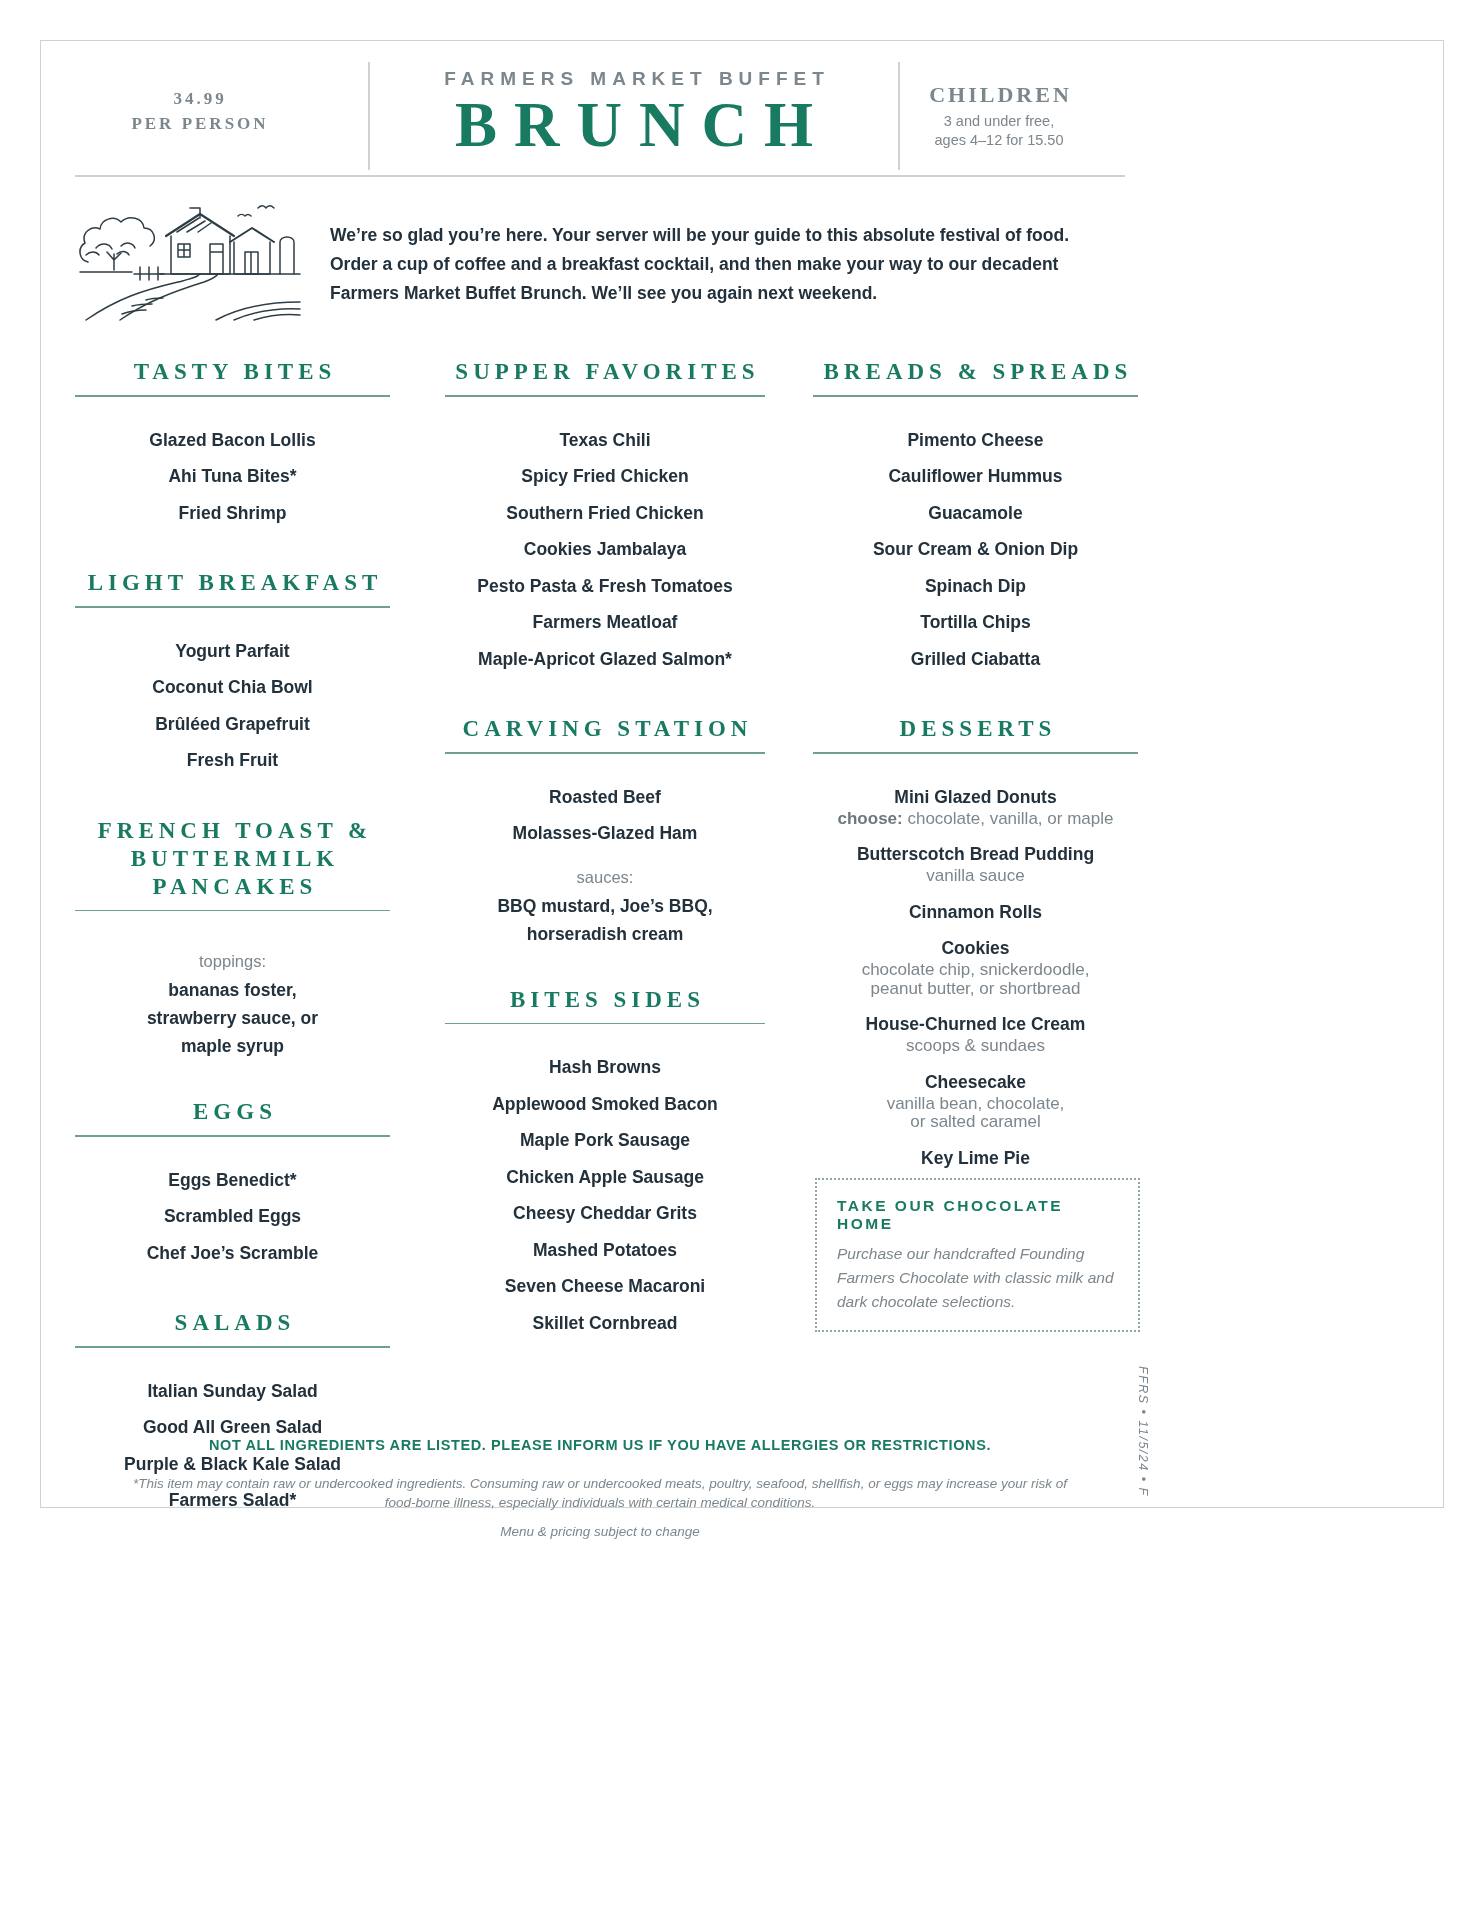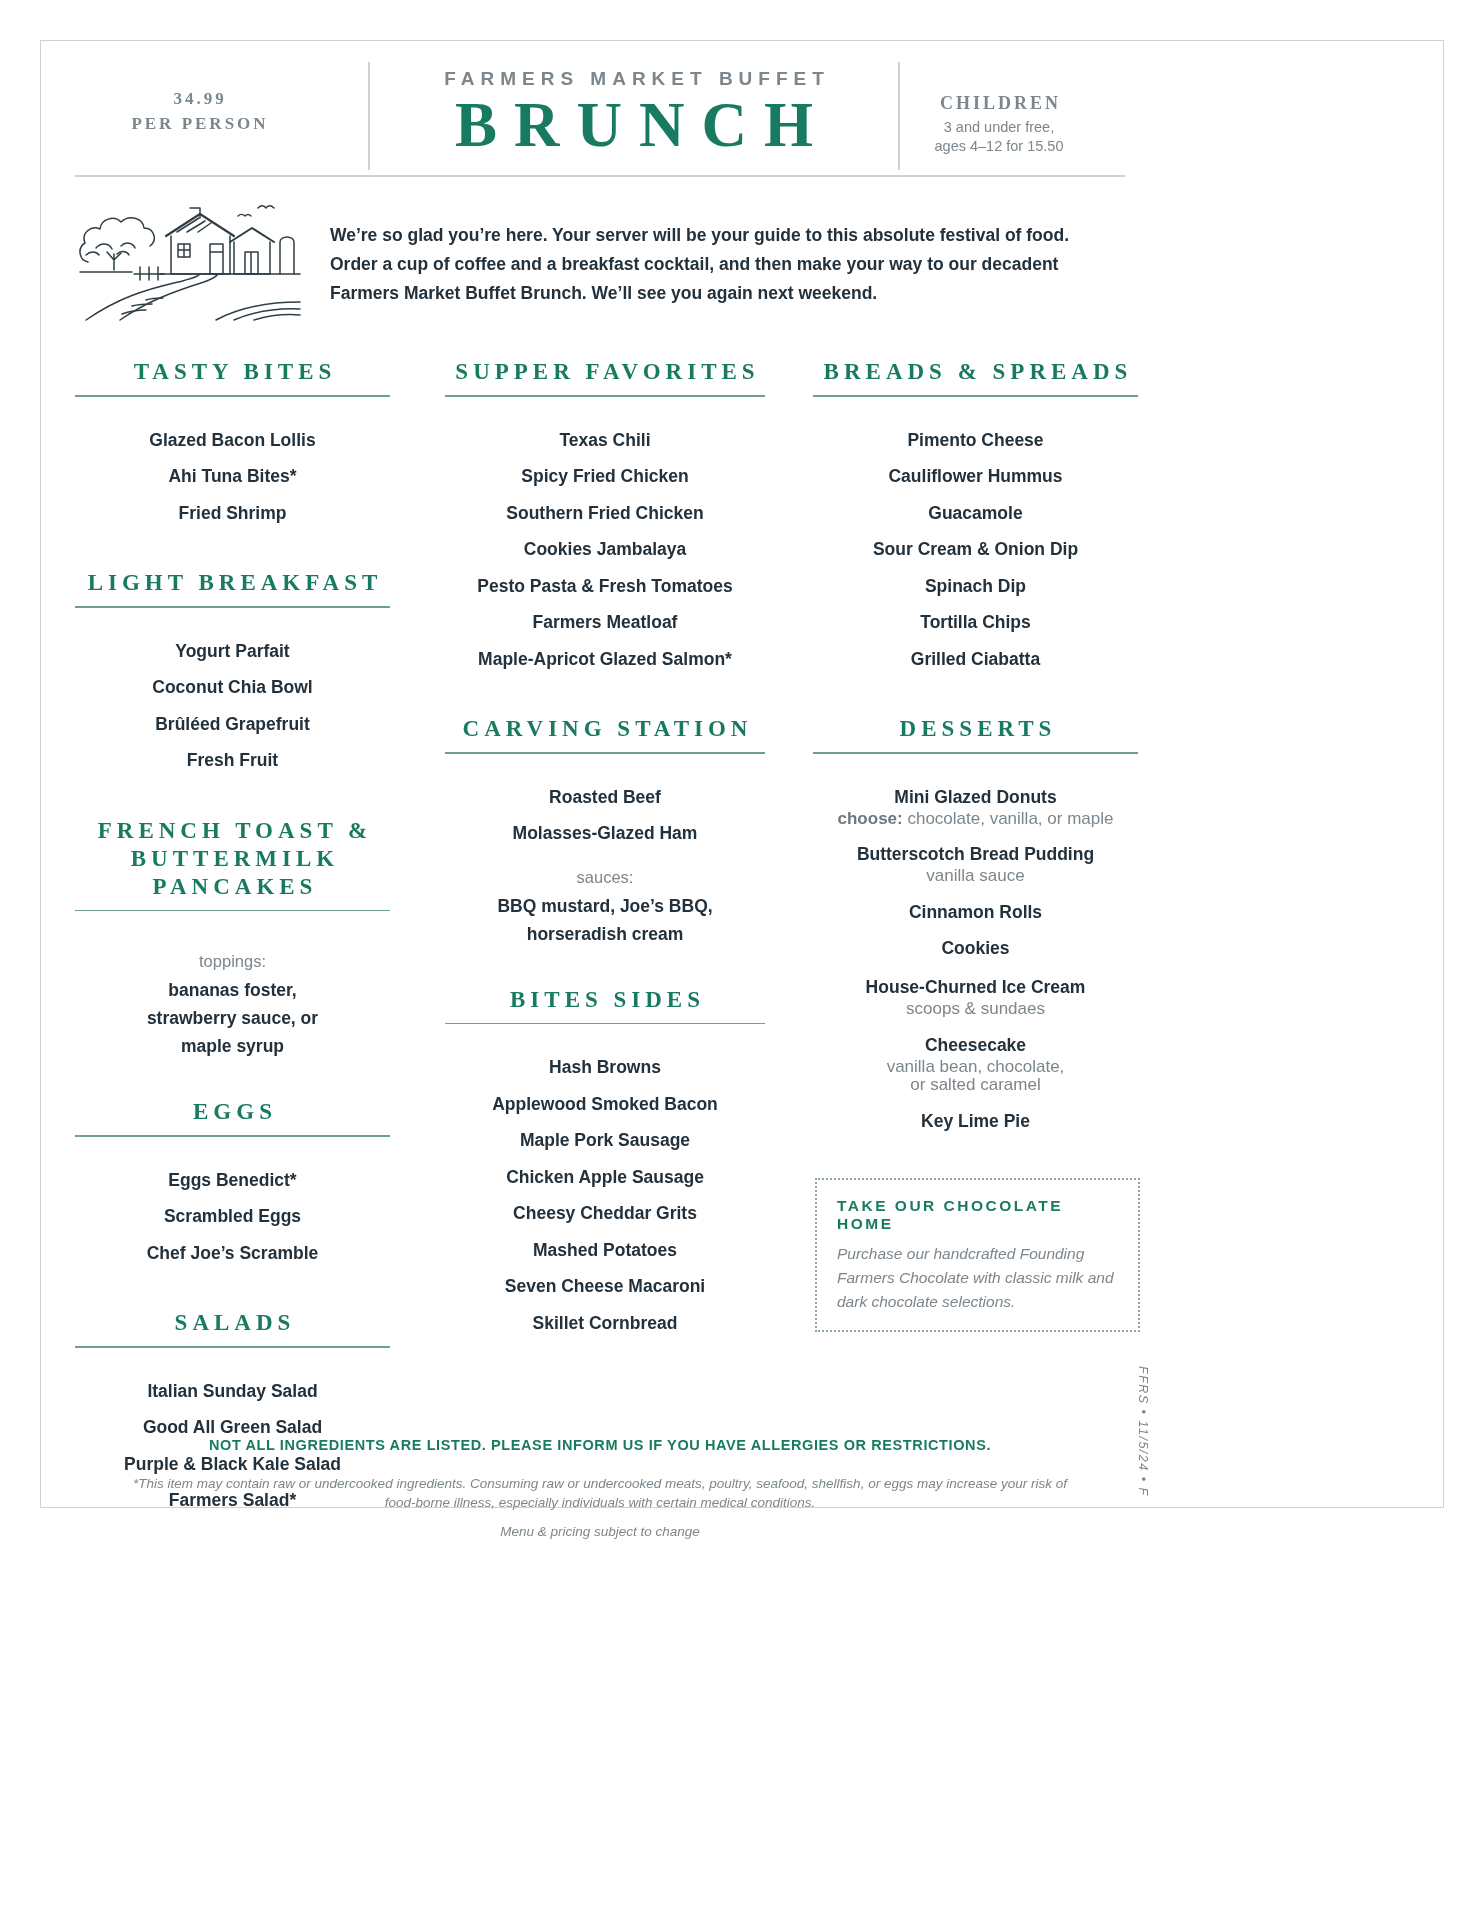--- a/index.html
+++ b/index.html
@@ -40,21 +40,21 @@
     color:var(--gray); font-weight:bold; font-size:19px;
     letter-spacing:6px; padding-left:6px;
   }
   .menu-title{
     color:var(--green); font-family:"Liberation Serif", serif; font-weight:bold;
     font-size:63px; letter-spacing:17px; padding-left:17px; line-height:66px; margin-top:2px;
   }
   .children-block{ position:absolute; left:886px; top:82px; width:226px; text-align:center; }
   .children-heading{
     color:var(--gray); font-family:"Liberation Serif", serif; font-weight:bold;
-    font-size:18px; letter-spacing:3px; padding-left:3px;margin-top:11px;
+    font-size:22px; letter-spacing:3px; padding-left:3px;
   }
   .children-sub{ color:var(--gray); font-size:14.5px; line-height:19px; margin-top:4px; }
 
   .header-rule{ position:absolute; left:75px; top:175px; width:1050px; height:2px; background:var(--line); }
 
   
   .illustration{ position:absolute; left:74px; top:192px; width:232px; height:130px; }
   .intro-text{
     position:absolute; left:330px; top:221px; width:772px;
     font-weight:bold; font-size:17.5px; line-height:29px; color:var(--dark);
@@ -375,20 +375,22 @@
           </div>
           <div class="menu-item has-sub">
             <div class="item-name">Butterscotch Bread Pudding</div>
             <div class="item-sub">vanilla sauce</div>
           </div>
           <div class="menu-item">
             <div class="item-name">Cinnamon Rolls</div>
           </div>
           <div class="menu-item has-sub">
             <div class="item-name">Cookies</div>
+            <div class="item-sub">chocolate chip, snickerdoodle,
+peanut butter, or shortbread</div>
           </div>
           <div class="menu-item has-sub">
             <div class="item-name">House-Churned Ice Cream</div>
             <div class="item-sub">scoops &amp; sundaes</div>
           </div>
           <div class="menu-item has-sub">
             <div class="item-name">Cheesecake</div>
             <div class="item-sub">vanilla bean, chocolate,
 or salted caramel</div>
           </div>

